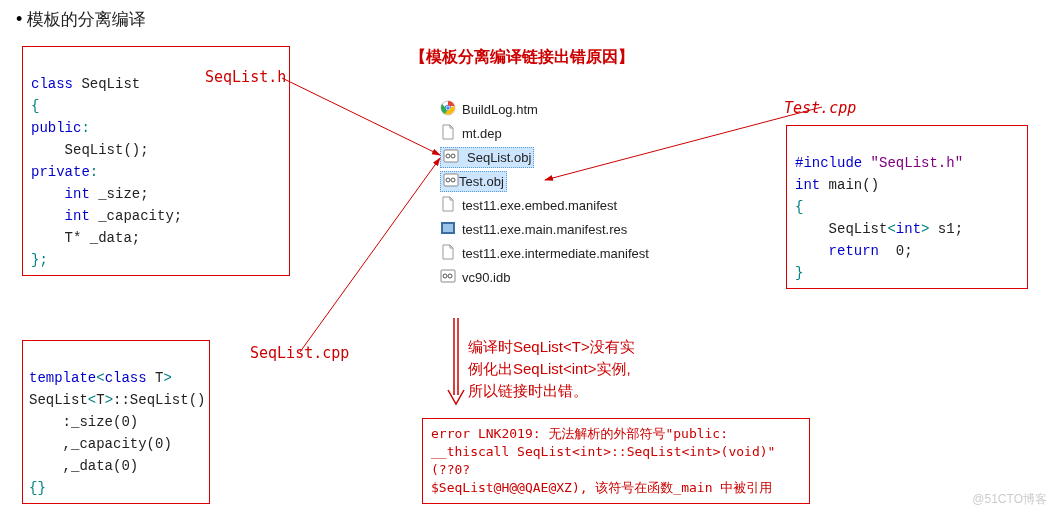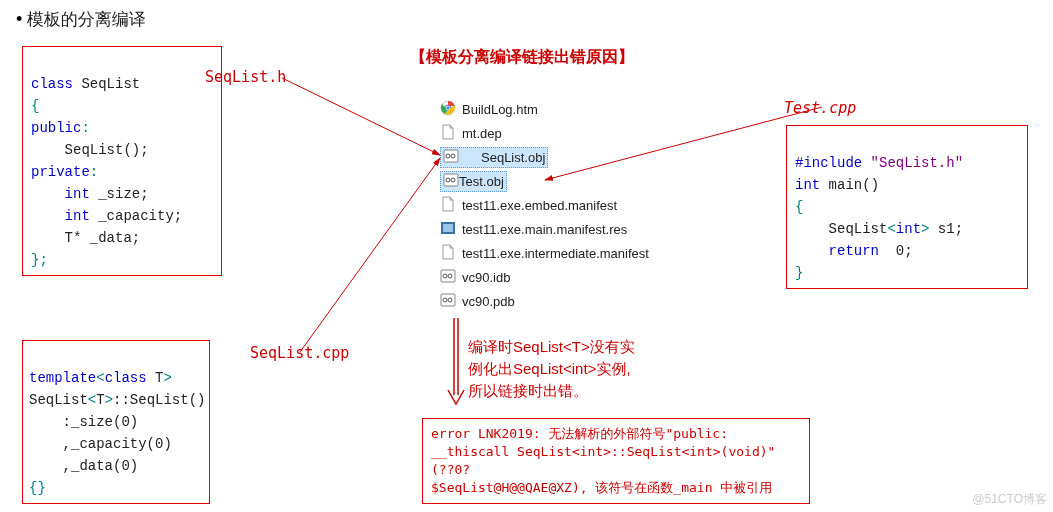--- a/index.html
+++ b/index.html
@@ -39,21 +39,21 @@
 </head>
 <body>
 
 <div class="abs" style="left:16px; top:8px;">
   <span class="bullet">•</span>
   <span style="font-size:17px; color:#222;">模板的分离编译</span>
 </div>
 
 <div class="abs title" style="left:410px; top:47px;">【模板分离编译链接出错原因】</div>
 
-<div class="abs redbox code" style="left:22px; top:46px; width:200px; padding:4px 8px;">
+<div class="abs redbox code" style="left:22px; top:46px; width:268px; padding:4px 8px;">
 <span class="c-kw">class</span><span class="c-txt"> SeqList</span>
 <span class="c-punc">{</span>
 <span class="c-kw">public</span><span class="c-punc">:</span>
 <span class="c-txt">    SeqList();</span>
 <span class="c-kw">private</span><span class="c-punc">:</span>
 <span class="c-kw">    int</span><span class="c-txt"> _size;</span>
 <span class="c-kw">    int</span><span class="c-txt"> _capacity;</span>
 <span class="c-txt">    T* _data;</span>
 <span class="c-punc">};</span>
 </div>
@@ -85,21 +85,21 @@
       <span>BuildLog.htm</span>
     </div>
     <div class="file-row">
       <span><svg class="ico" viewBox="0 0 16 16">
           <path d="M3 1 h7 l3 3 v11 h-10 Z" fill="#fff" stroke="#999"></path>
           <path d="M10 1 v3 h3" fill="none" stroke="#999"></path>
         </svg></span>
       <span>mt.dep</span>
     </div>
     <div class="file-row">
-      <span class="highlight" style="display: inline-flex; align-items: center; gap: 22px;">
+      <span class="highlight" style="display: inline-flex; align-items: center; gap: 8px;">
         <span><svg class="ico" viewBox="0 0 16 16">
             <rect x="1" y="2" width="14" height="12" rx="1" fill="#fff" stroke="#888"></rect>
             <circle cx="5" cy="8" r="2" fill="none" stroke="#555"></circle>
             <circle cx="10" cy="8" r="2" fill="none" stroke="#555"></circle>
           </svg></span>
         <span>SeqList.obj</span>
       </span>
     </div>
     <div class="file-row">
       <span class="highlight" style="display: inline-flex; align-items: center; ">
@@ -133,28 +133,20 @@
       <span>test11.exe.intermediate.manifest</span>
     </div>
     <div class="file-row">
       <span><svg class="ico" viewBox="0 0 16 16">
           <rect x="1" y="2" width="14" height="12" rx="1" fill="#fff" stroke="#888"></rect>
           <circle cx="5" cy="8" r="2" fill="none" stroke="#555"></circle>
           <circle cx="10" cy="8" r="2" fill="none" stroke="#555"></circle>
         </svg></span>
       <span>vc90.idb</span>
     </div>
-    <div class="file-row">
-      <span><svg class="ico" viewBox="0 0 16 16">
-          <rect x="1" y="2" width="14" height="12" rx="1" fill="#fff" stroke="#888"></rect>
-          <circle cx="5" cy="8" r="2" fill="none" stroke="#555"></circle>
-          <circle cx="10" cy="8" r="2" fill="none" stroke="#555"></circle>
-        </svg></span>
-      <span>vc90.pdb</span>
-    </div>
   </div>
 
 <div class="abs label-red" style="left:784px; top:99px;font-style:italic;">Test.cpp</div>
 
 <div class="abs redbox code" style="left:786px; top:125px; width:242px; padding:4px 8px;">
 <span class="c-kw">#include</span><span class="c-str"> "SeqList.h"</span>
 <span class="c-kw">int</span><span class="c-txt"> main()</span>
 <span class="c-punc">{</span>
 <span class="c-txt">    SeqList</span><span class="c-punc">&lt;</span><span class="c-kw">int</span><span class="c-punc">&gt;</span><span class="c-txt"> s1;</span>
 <span class="c-kw">    return</span><span class="c-txt">  0;</span>

